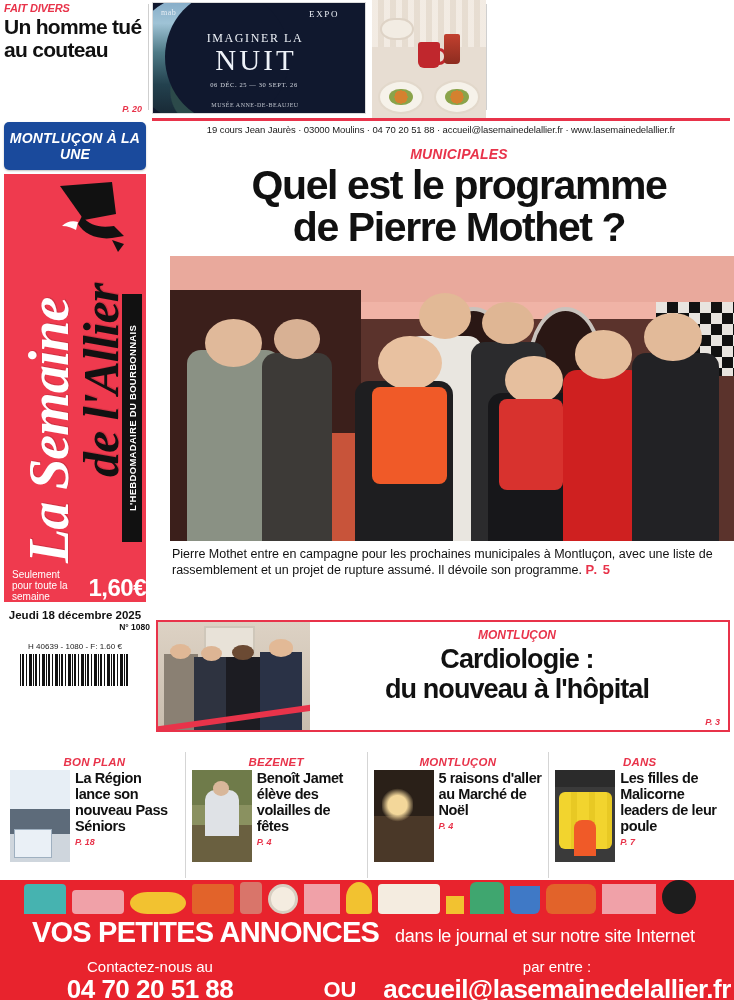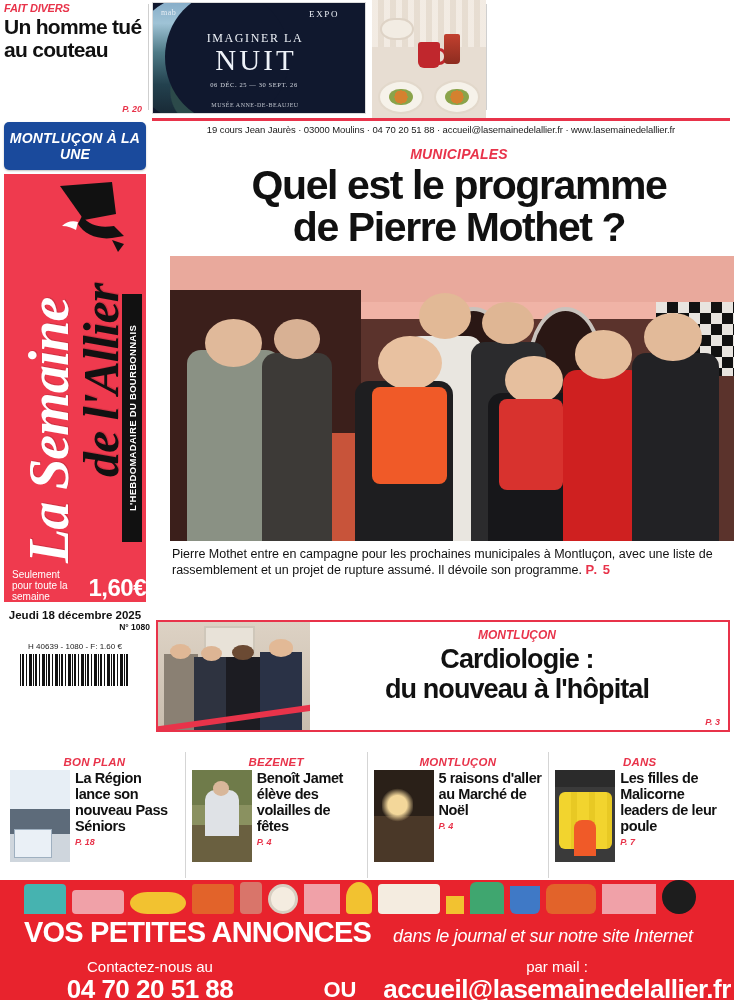--- a/index.html
+++ b/index.html
@@ -215,23 +215,23 @@
   .ph-marche:after { content:""; position:absolute; left:14%; top:18%; width:52%; height:40%; background: radial-gradient(circle,#f3d79a 0 40%, rgba(243,215,154,0) 70%); }
   .ph-foot { background: linear-gradient(#2b2b2b 0 18%, #3a3a3a 18% 100%); }
   .ph-foot:after { content:""; position:absolute; left:6%; top:24%; width:88%; height:62%;
     background: repeating-linear-gradient(90deg,#f2d42e 0 12px,#e8c924 12px 18px); border-radius:6px; }
   .ph-foot:before { content:""; position:absolute; left:32%; top:54%; width:36%; height:40%; background:#f05a28; border-radius:8px 8px 0 0; z-index:2; }
 
   
   .banner { position: absolute; left: 0; top: 880px; width: 734px; height: 120px; background: #e8232d; overflow: hidden; }
   .banner-objects { position: absolute; left: 0; top: 0; width: 734px; height: 34px; display: flex; align-items: flex-end; }
   .obj { flex: none; margin-right: 6px; }
-  .banner-t1 { position: absolute; left: 24px; top: 36px; display: flex; align-items: baseline; gap: 22px; justify-content: center; }
+  .banner-t1 { position: absolute; left: 32px; top: 36px; display: flex; align-items: baseline; gap: 16px; justify-content: center; }
   .bt-main { color: #fff; font-weight: bold; font-size: 29px; letter-spacing: -.8px; }
-  .bt-sub { color: #fff; font-style: italic; font-size: 18px; letter-spacing: -.3px; }
+  .bt-sub { color: #fff; font-size: 18px; letter-spacing: -.3px; }
   .banner-row2 { position: absolute; left: 0; right: 0; top: 78px; display: flex; align-items: flex-end; }
   .br-col { text-align: center; color: #fff; }
   .br-c1 { width: 300px; }
   .br-c2 { width: 80px; }
   .br-c3 { flex: 1; }
   .br-small { font-size: 15px; line-height: 17px; }
   .br-big { font-weight: bold; font-size: 26px; line-height: 28px; letter-spacing: -.5px; }
   .br-ou { font-weight: bold; font-size: 22px; }
 </style>
 </head>
@@ -466,19 +466,19 @@
 
     <div class="banner-row2">
       <div class="br-col br-c1">
         <div class="br-small">Contactez-nous au</div>
         <div class="br-big">04 70 20 51 88</div>
       </div>
       <div class="br-col br-c2">
         <div class="br-ou">OU</div>
       </div>
       <div class="br-col br-c3">
-        <div class="br-small">par mail :</div>
+        <div class="br-small">par entre :</div>
         <div class="br-big">accueil@lasemainedelallier.fr</div>
       </div>
     </div>
   </div>
 
 </div>
 
 </body></html>

